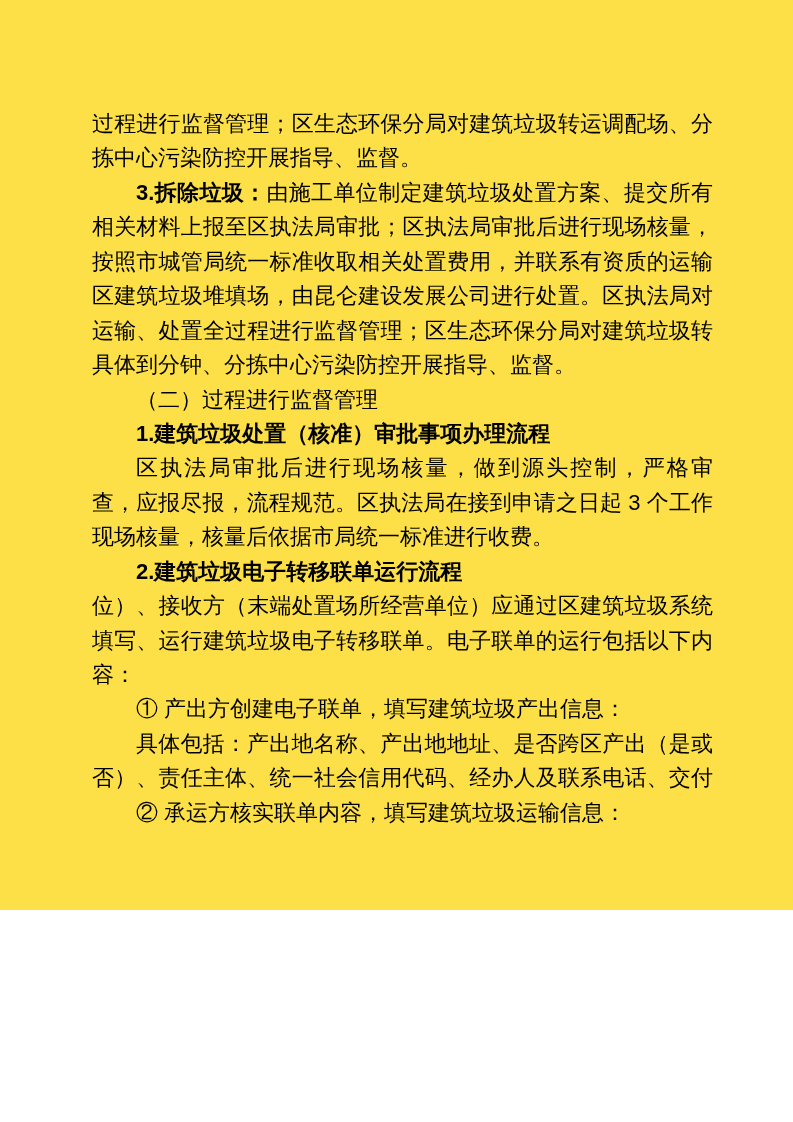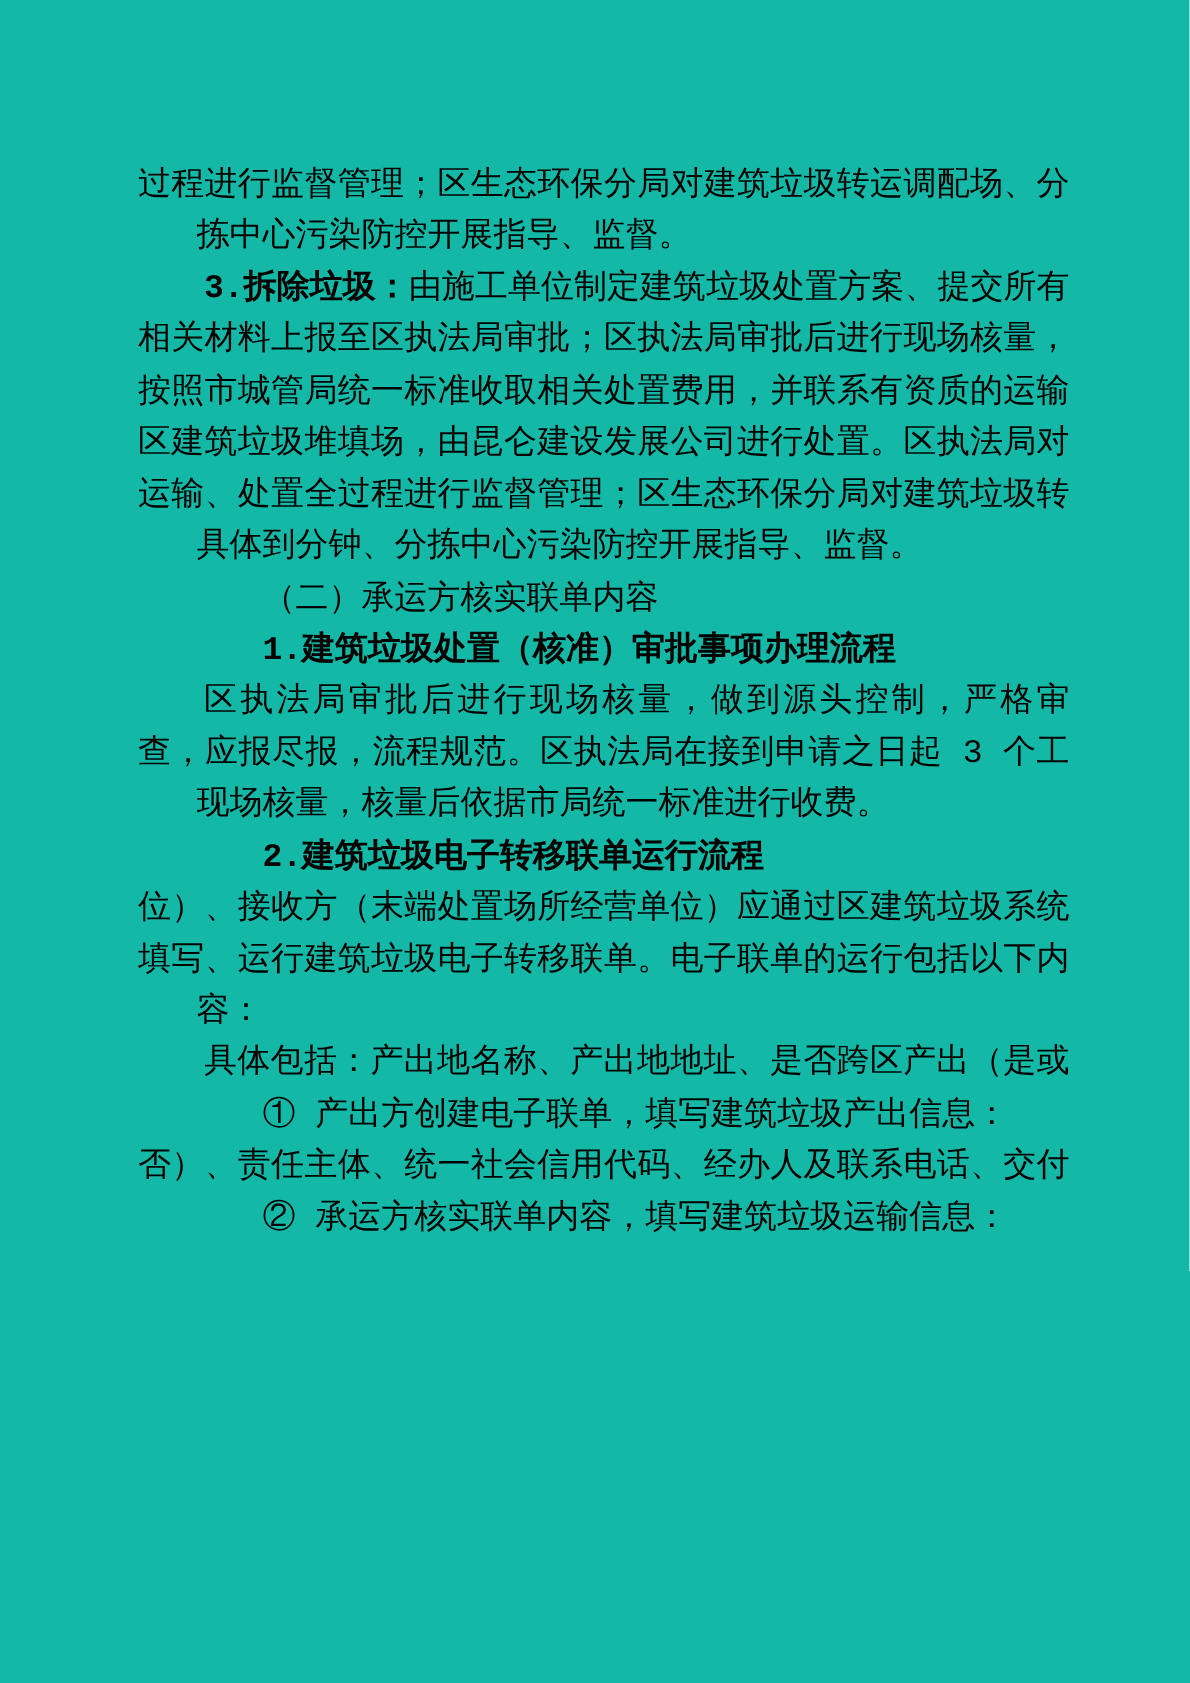--- a/index.html
+++ b/index.html
@@ -3,24 +3,24 @@
 <meta charset="utf-8">
 <style>
   html, body {
     margin: 0;
     padding: 0;
     background: #ffffff;
   }
   .page {
     position: relative;
     width: 793px;
-    height: 1122px;
-    background: #14b8a6;
+    height: 910px;
+    background: #fde047;
     overflow: hidden;
-    font-family: Liberation Mono, monospace;
+    font-family: Liberation Sans, sans-serif;
     color: #000000;
   }
   .text-block {
     position: absolute;
     left: 92px;
     top: 107px;
     width: 621px;
   }
   .line {
     font-size: 22px;
@@ -29,21 +29,20 @@
     overflow: hidden;
     text-align: left;
     letter-spacing: 0;
   }
   .line.full {
     text-align: justify;
     text-align-last: justify;
   }
   .line.short {
     white-space: nowrap;
-    margin-left: 39px;
   }
   .line.indent {
     text-indent: 44px;
   }
   .bold {
     font-weight: 700;
   }
 </style>
 </head>
 <body>
@@ -51,27 +50,27 @@
 <div class="page">
   <div class="text-block">
       <div class="line full"><span>过程进行监督管理；区生态环保分局对建筑垃圾转运调配场、分</span></div>
       <div class="line short"><span>拣中心污染防控开展指导、监督。</span></div>
       <div class="line full indent"><span class="bold">3.拆除垃圾：</span><span>由施工单位制定建筑垃圾处置方案、提交所有</span></div>
       <div class="line full"><span>相关材料上报至区执法局审批；区执法局审批后进行现场核量，</span></div>
       <div class="line full"><span>按照市城管局统一标准收取相关处置费用，并联系有资质的运输</span></div>
       <div class="line full"><span>区建筑垃圾堆填场，由昆仑建设发展公司进行处置。区执法局对</span></div>
       <div class="line full"><span>运输、处置全过程进行监督管理；区生态环保分局对建筑垃圾转</span></div>
       <div class="line short"><span>具体到分钟、分拣中心污染防控开展指导、监督。</span></div>
-      <div class="line short indent"><span>（二）承运方核实联单内容</span></div>
+      <div class="line short indent"><span>（二）过程进行监督管理</span></div>
       <div class="line short indent"><span class="bold">1.建筑垃圾处置（核准）审批事项办理流程</span></div>
       <div class="line full indent"><span>区执法局审批后进行现场核量，做到源头控制，严格审</span></div>
       <div class="line full"><span>查，应报尽报，流程规范。区执法局在接到申请之日起 3 个工作</span></div>
       <div class="line short"><span>现场核量，核量后依据市局统一标准进行收费。</span></div>
       <div class="line short indent"><span class="bold">2.建筑垃圾电子转移联单运行流程</span></div>
       <div class="line full"><span>位）、接收方（末端处置场所经营单位）应通过区建筑垃圾系统</span></div>
       <div class="line full"><span>填写、运行建筑垃圾电子转移联单。电子联单的运行包括以下内</span></div>
       <div class="line short"><span>容：</span></div>
+      <div class="line short indent"><span>① 产出方创建电子联单，填写建筑垃圾产出信息：</span></div>
       <div class="line full indent"><span>具体包括：产出地名称、产出地地址、是否跨区产出（是或</span></div>
-      <div class="line short indent"><span>① 产出方创建电子联单，填写建筑垃圾产出信息：</span></div>
       <div class="line full"><span>否）、责任主体、统一社会信用代码、经办人及联系电话、交付</span></div>
       <div class="line short indent"><span>② 承运方核实联单内容，填写建筑垃圾运输信息：</span></div>
     </div>
 </div>
 
 </body></html>

